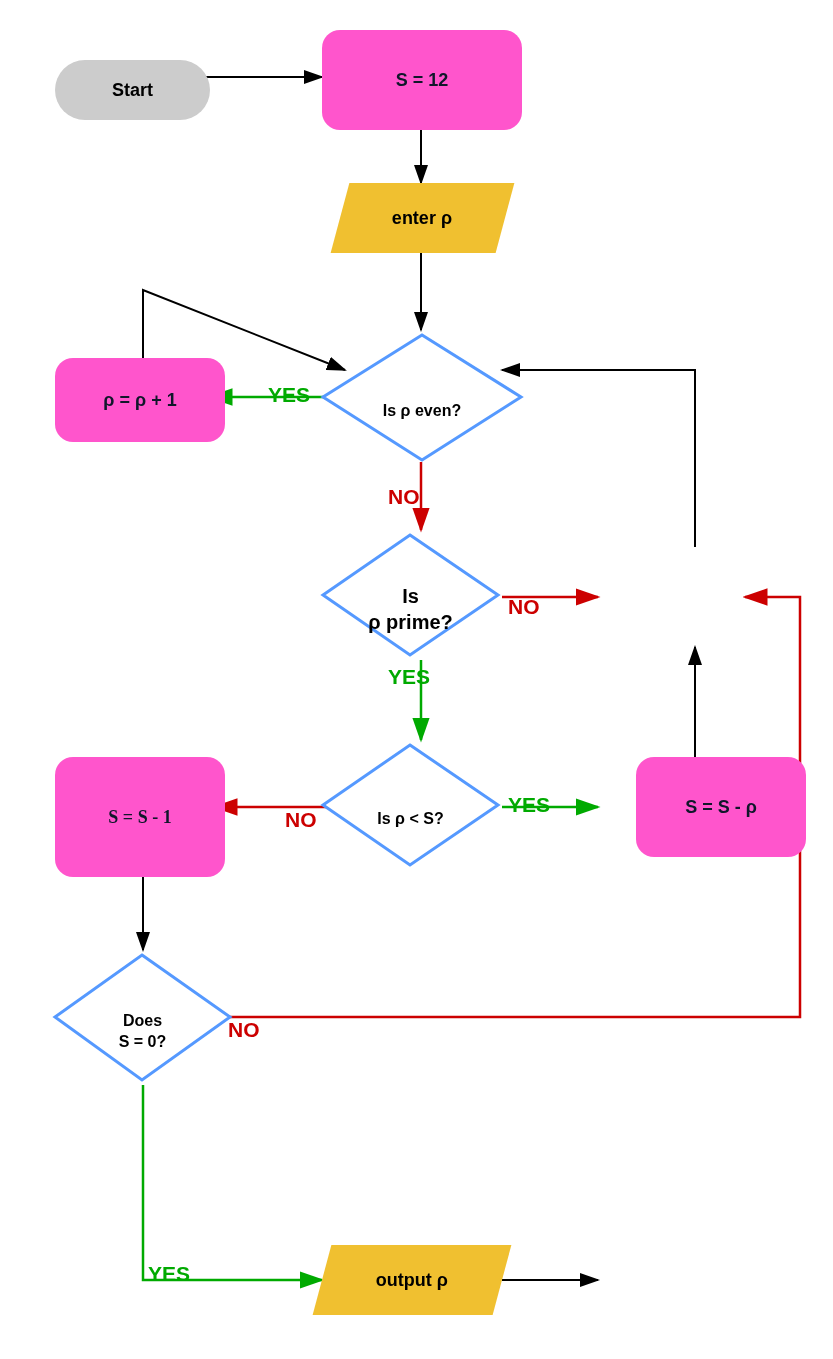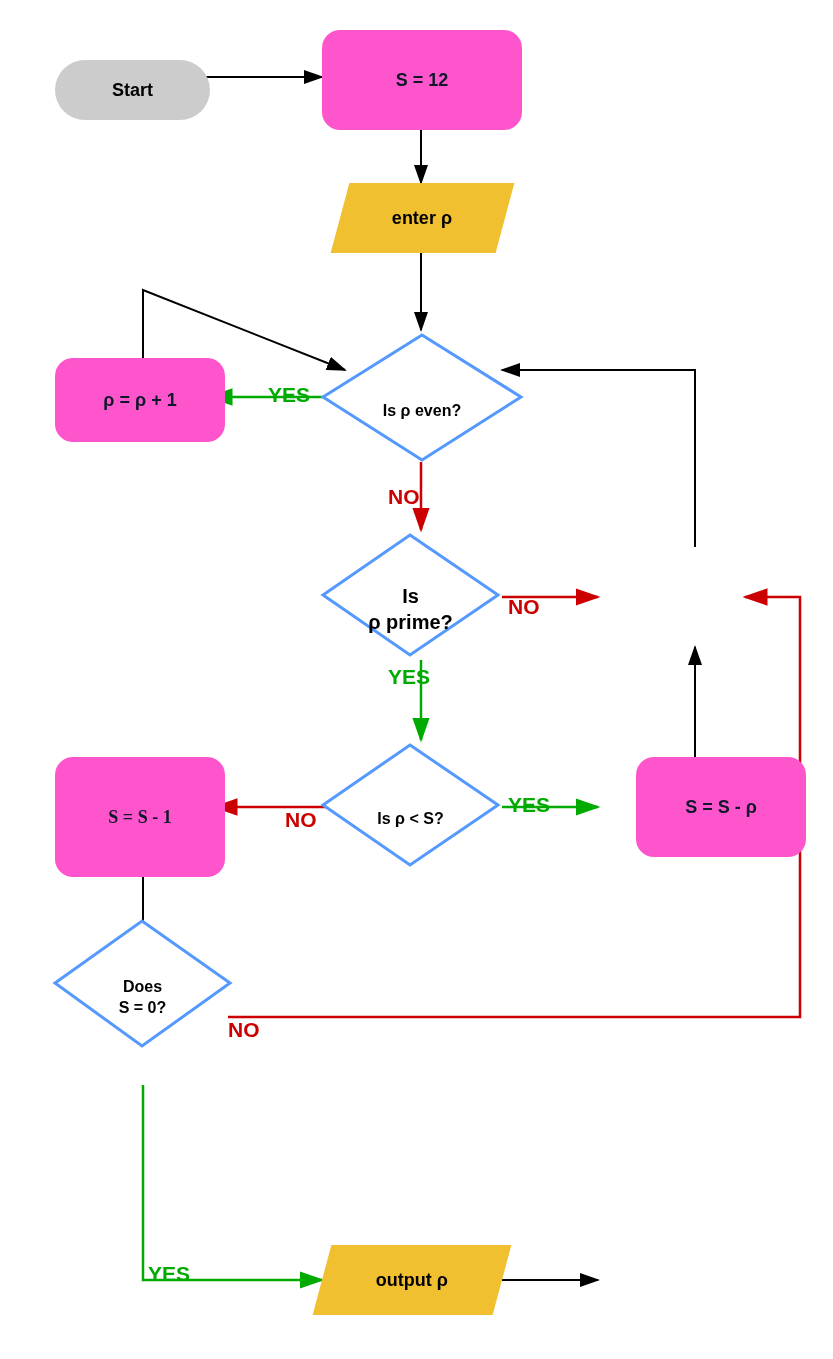--- a/index.html
+++ b/index.html
@@ -189,21 +189,21 @@
   </div>
 
   <div class="shape rect-pink" style="left:598px; top:757px; width:170px; height:100px;margin-left:38px;">
     <span>S = S - ρ</span>
   </div>
 
   <div class="shape rect-pink" style="left:55px; top:757px; width:170px; height:120px;font-family:Liberation Serif, serif;">
     <span>S = S - 1</span>
   </div>
 
-  <div class="shape diamond" style="left:50px; top:916px; width:185px; height:135px;align-items:flex-end;">
+  <div class="shape diamond" style="left:50px; top:950px; width:185px; height:135px;align-items:flex-end;">
     <div class="diamond-inner">
       <svg viewBox="0 0 185 135" xmlns="http://www.w3.org/2000/svg">
         <polygon points="92,5 180,67 92,130 5,67" fill="white" stroke="#5599ff" stroke-width="3"></polygon>
       </svg>
       <span class="diamond-text" style="white-space:pre-line;">Does<br>S = 0?</span>
     </div>
   </div>
 
   <div class="shape rect-yellow" style="left:322px; top:1245px; width:180px; height:70px;">
     <span class="rect-yellow-inner">output ρ</span>

